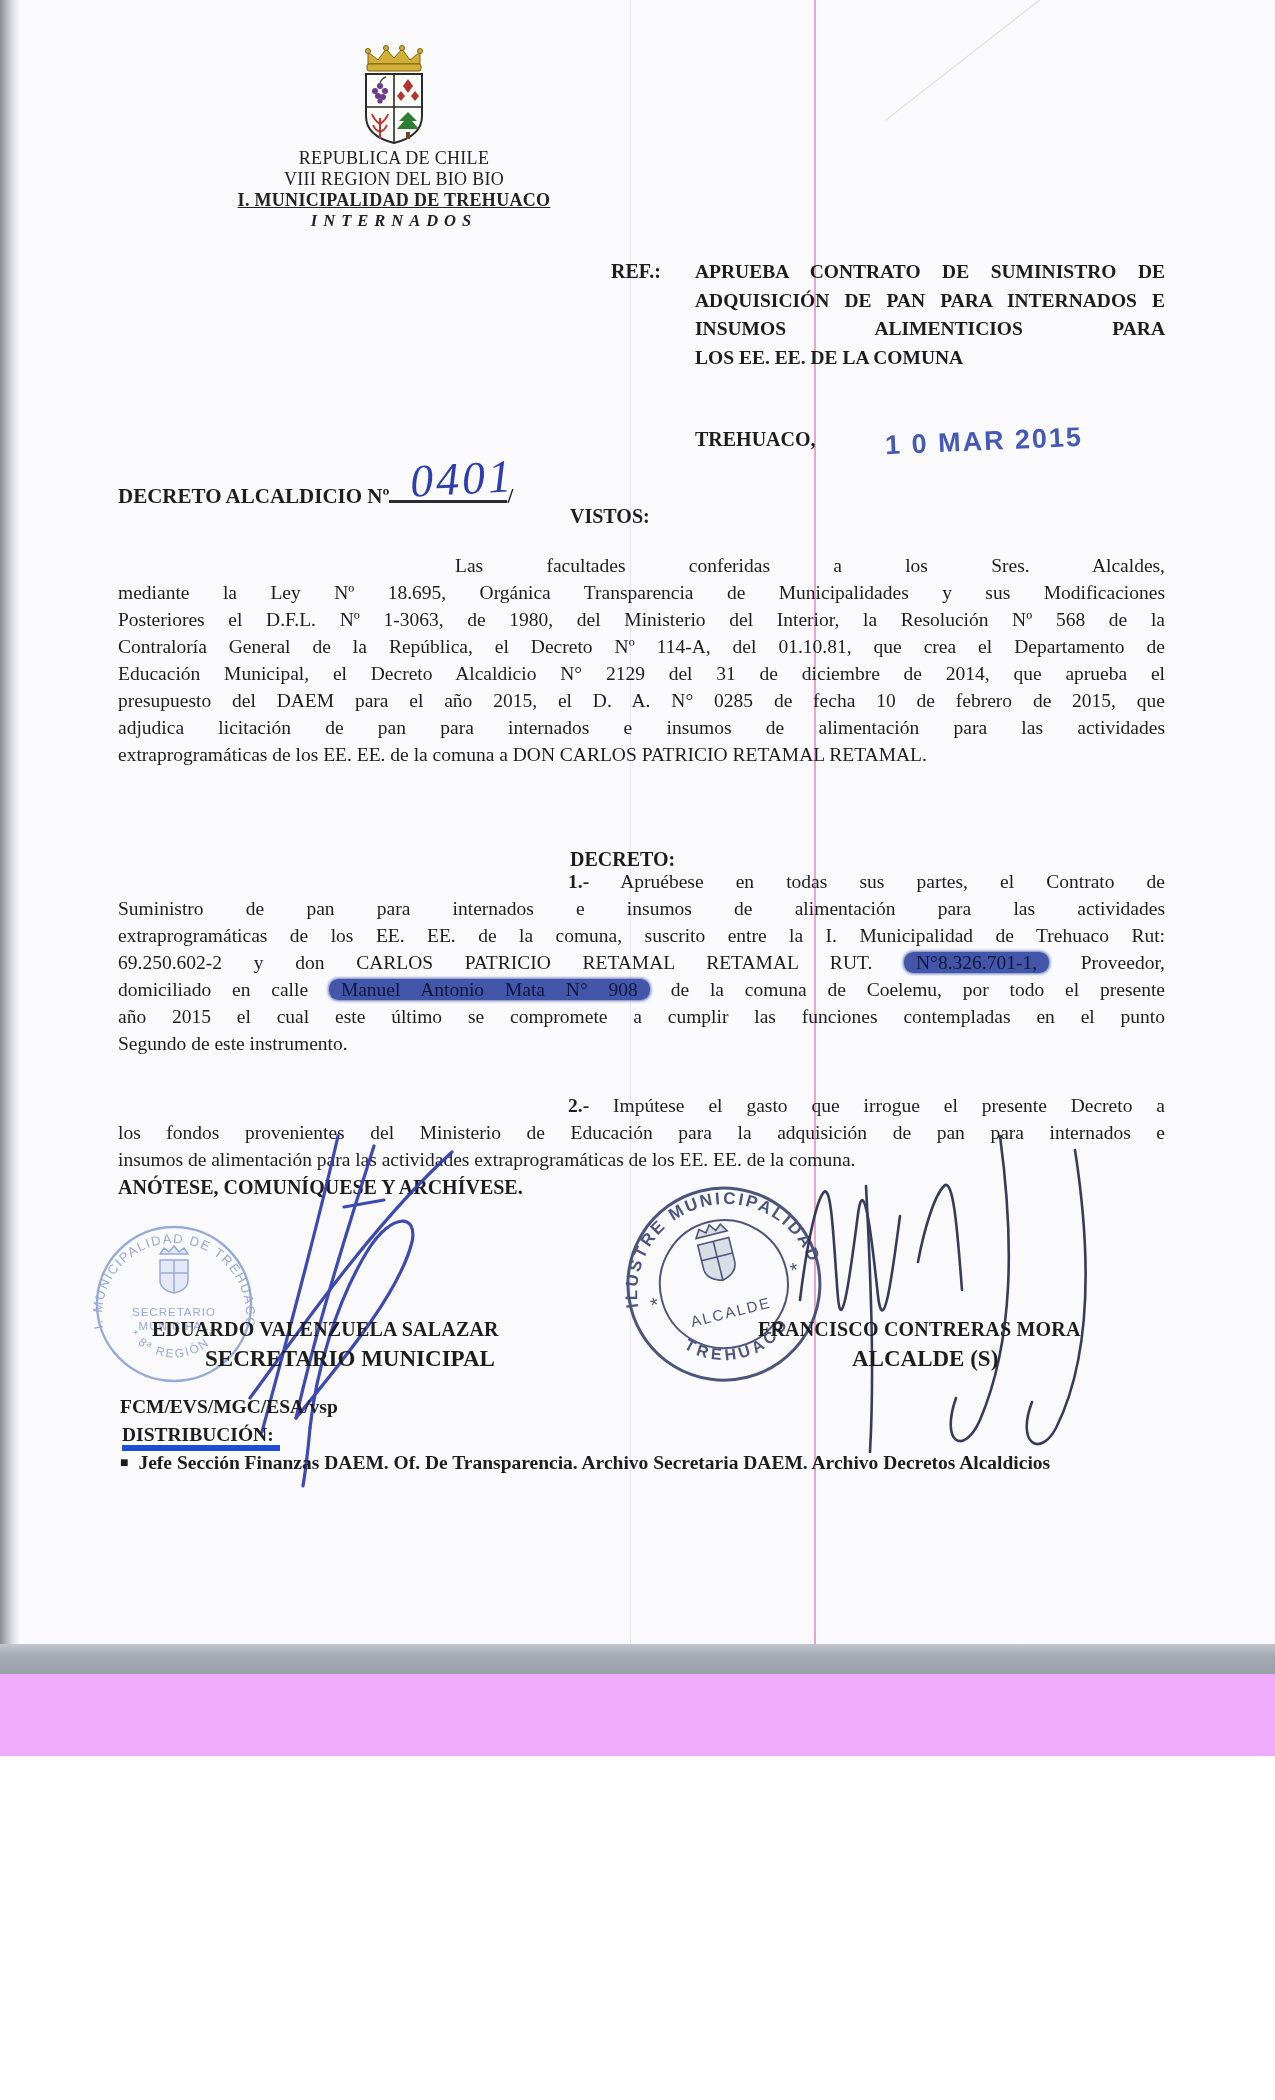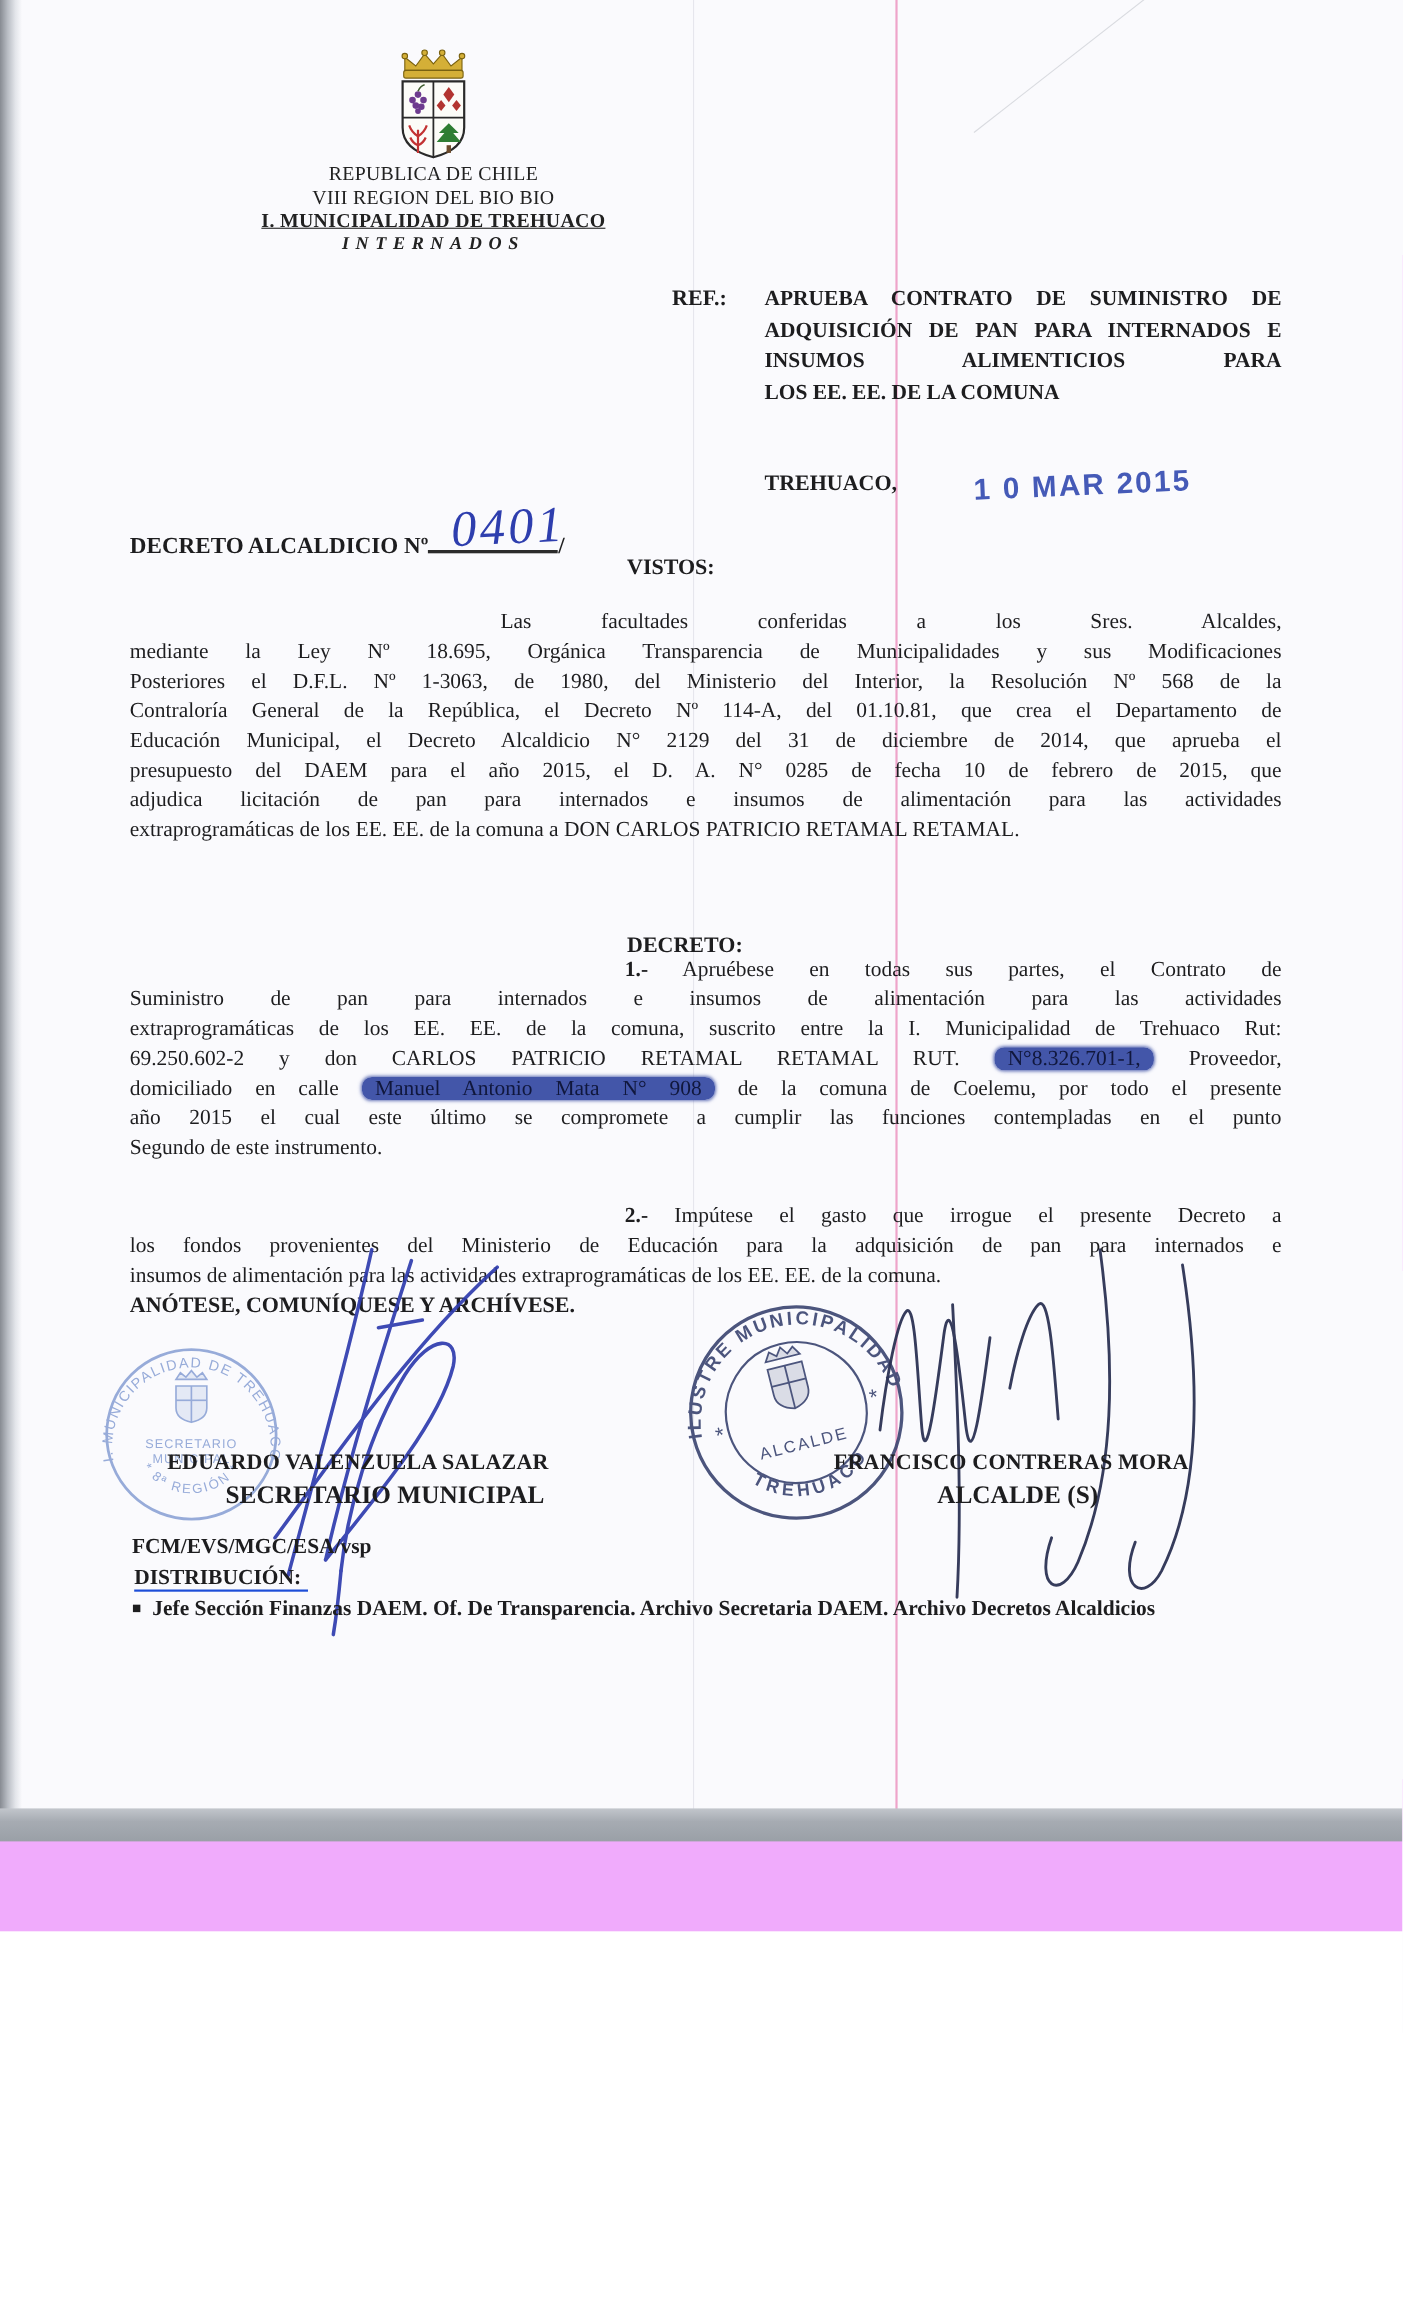--- a/index.html
+++ b/index.html
@@ -30,21 +30,21 @@
   .heading{font-size:20px;font-weight:bold;}
   .hl{background:#4356a9;color:#10173c;padding:0 12px;border-radius:9px;box-shadow:0 0 3px 1px rgba(67,86,169,.8);}
   .handwritten{font-size:46px;font-style:italic;color:#2e3eae;letter-spacing:3px;
                transform:rotate(-3deg);font-family:"Liberation Serif",serif;}
   .fill-line{display:inline-block;width:118px;border-bottom:3px solid #2b2b2b;height:20px;}
   .datestamp{font-family:"Liberation Sans",sans-serif;font-weight:bold;font-size:27px;
              color:#3c52b4;letter-spacing:2px;transform:rotate(-2.5deg);opacity:.95;}
   .sig-name{font-size:20px;font-weight:bold;letter-spacing:.2px;}
   .sig-title{font-size:23px;font-weight:bold;}
   .footer-ini{font-size:19.5px;font-weight:bold;}
-  .dist-label{font-size:19.5px;font-weight:bold;border-bottom:2px solid #1d4ed8;padding-right:6px;}
+  .dist-label{font-size:19.5px;font-weight:bold;border-bottom:6px solid #1d4ed8;padding-right:6px;}
   .dist-line{font-size:19.5px;}
   .bullet{font-size:14px;position:relative;top:-2px;margin-right:10px;}
   svg text{font-family:"Liberation Sans",sans-serif;}
 </style>
 </head>
 <body>
 
 <div class="canvas">
 
   <div class="abs paper"></div>

